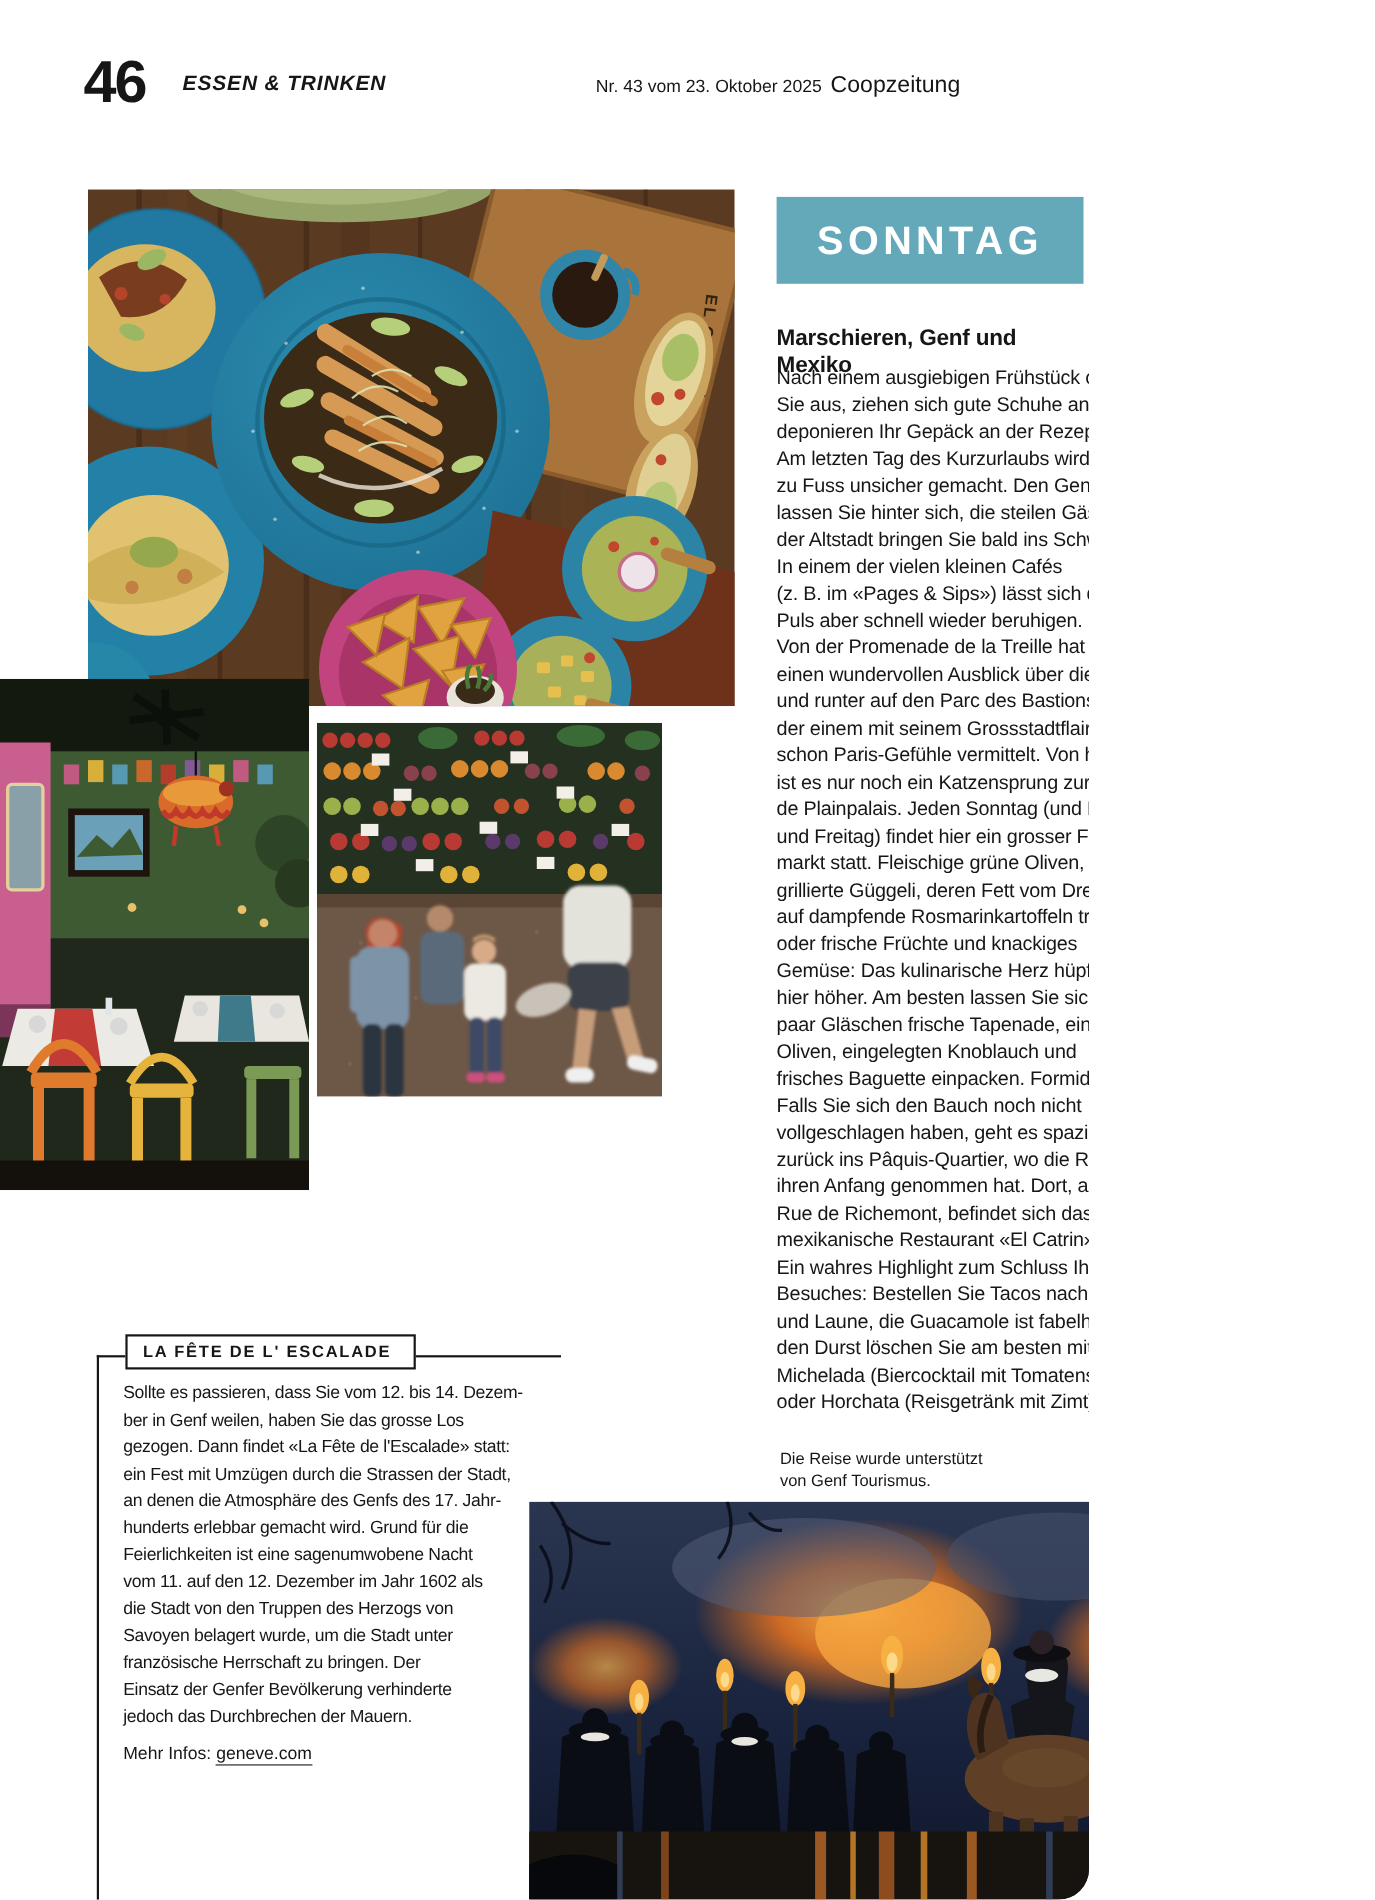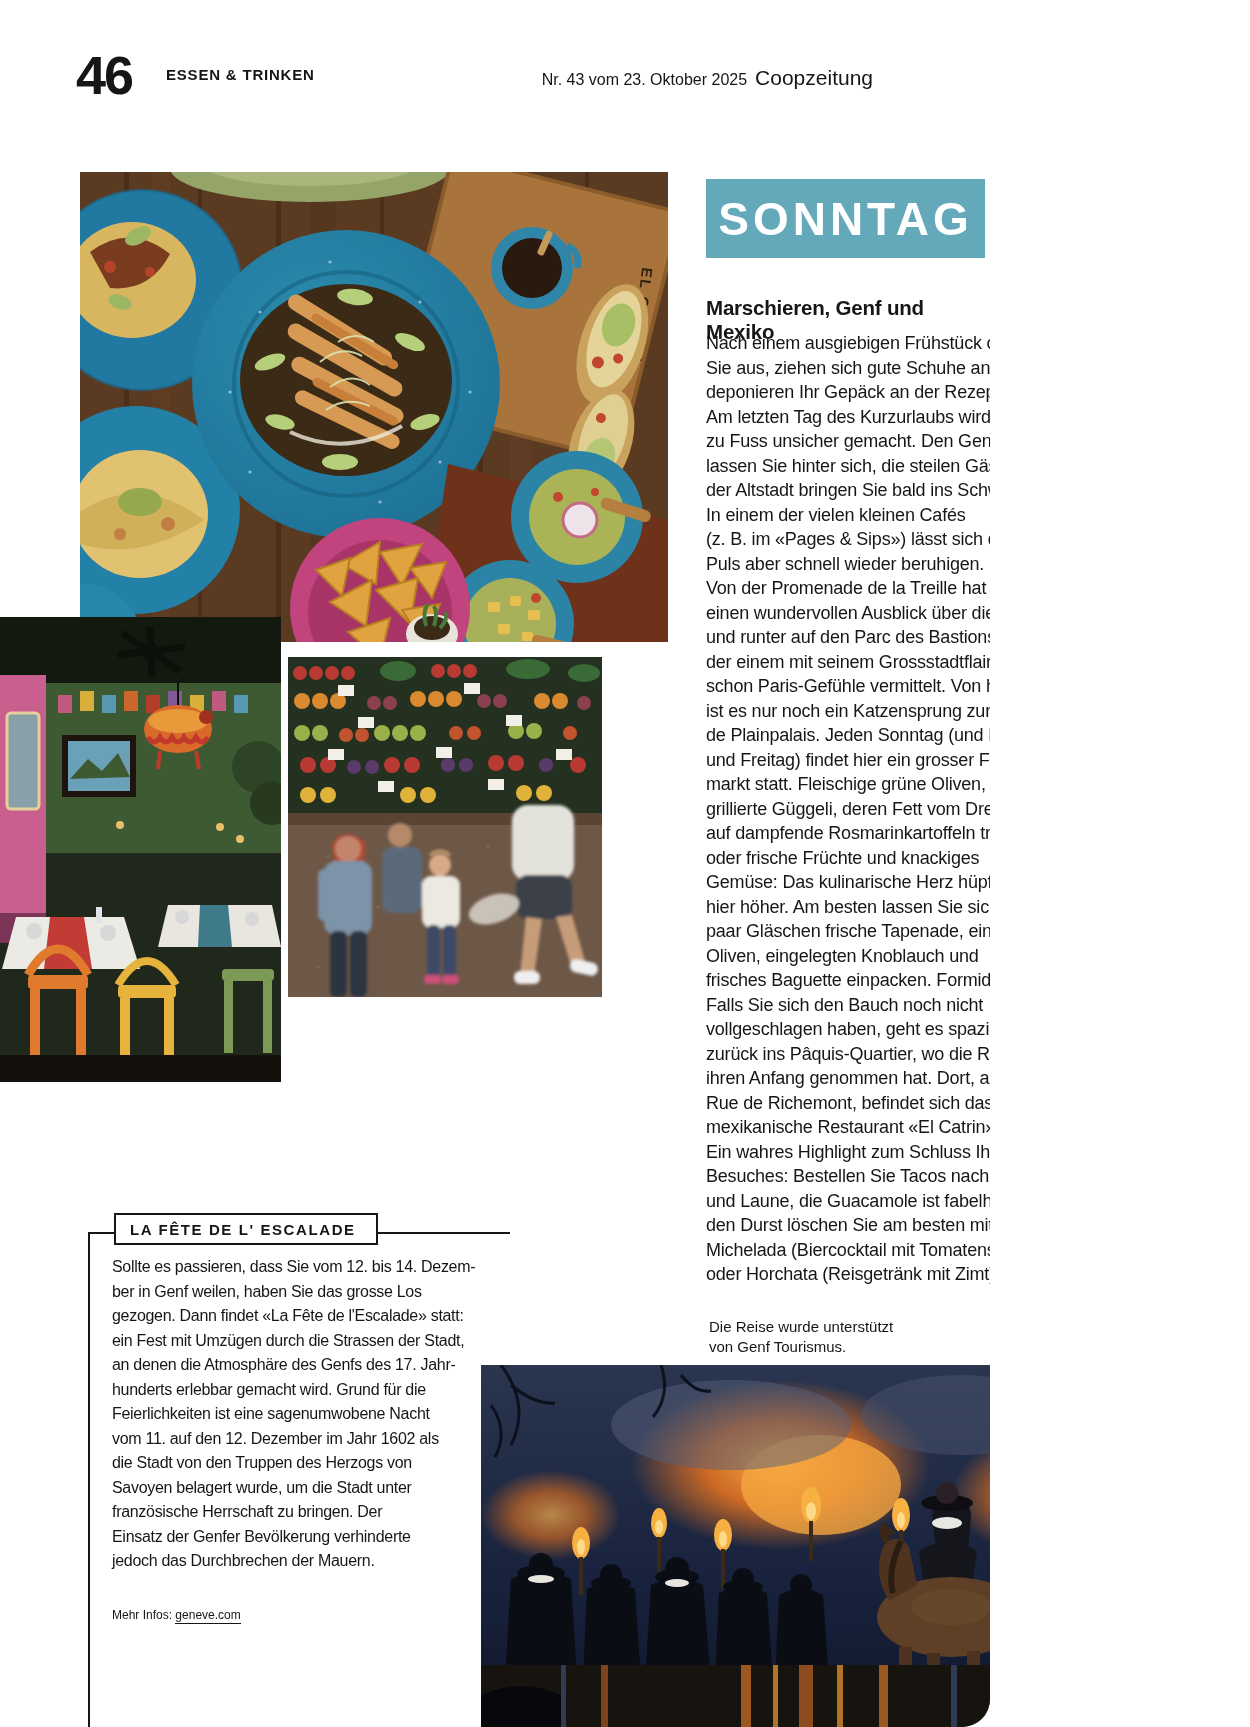--- a/index.html
+++ b/index.html
@@ -1,38 +1,38 @@
 <!DOCTYPE html>
 <html lang="de"><head>
 <meta charset="utf-8">
 <style>
   html,body{margin:0;padding:0;background:#ffffff;}
   .page{position:relative;width:990px;height:1727px;background:#fff;overflow:hidden;
         font-family:"Liberation Sans",sans-serif;color:#161616;border-radius:28px;}
   .abs{position:absolute;}
   
   .page-no{left:76px;top:48px;font-size:54px;font-weight:900;letter-spacing:-2px;line-height:1;}
-  .section-label{left:166px;top:66px;font-size:15px;font-weight:800;letter-spacing:.8px;}
+  .section-label{left:166px;top:66px;font-size:19px;font-weight:800;letter-spacing:.8px;font-style:italic;}
   .issue-block{top:66px;right:117px;font-size:16px;white-space:nowrap;}
   .issue-block .brand{font-weight:400;margin-left:8px;font-size:21px;}
   .reg-mark{left:1216px;top:32px;width:12px;height:12px;display:grid;grid-template-columns:6px 6px;grid-template-rows:6px 6px;}
   
   .day-banner{left:706px;top:179px;width:279px;height:79px;display:flex;align-items:center;justify-content:center;}
-  .day-banner span{color:#fff;font-weight:800;font-size:46px;letter-spacing:4px;}
+  .day-banner span{color:#fff;font-weight:800;font-size:36px;letter-spacing:4px;}
   .article-title{left:706px;top:296px;font-size:20.5px;font-weight:800;letter-spacing:-.2px;}
   .body-copy{left:706px;top:331px;width:370px;font-size:18px;line-height:24.5px;letter-spacing:-.2px;white-space:pre-line;}
   .support-note{left:709px;top:1317px;font-size:15px;line-height:20px;white-space:pre-line;}
   
   .photo-caption{left:292px;top:1004px;font-size:17px;font-weight:800;line-height:22.5px;letter-spacing:-.2px;white-space:pre-line;}
   
   .side-box{left:88px;top:1232px;width:420px;height:540px;border-left:2px solid #161616;border-top:2px solid #161616;}
   .side-box-title{left:114px;top:1213px;background:#fff;border:2px solid #161616;padding:6px 20px 5px 14px;
                   font-size:15px;font-weight:800;letter-spacing:1.6px;white-space:nowrap;}
   .side-box-copy{left:112px;top:1255px;width:400px;font-size:16px;line-height:24.5px;letter-spacing:-.3px;white-space:pre-line;}
-  .more-info{left:112px;top:1586px;font-size:12px;margin-top:22px;}
+  .more-info{left:112px;top:1586px;font-size:16px;}
   .more-info .lnk{border-bottom:1.5px solid #161616;padding-bottom:1px;}
   
   .credits{left:1198px;top:1716px;transform:rotate(-90deg);transform-origin:0 0;white-space:nowrap;
            font-size:10px;font-weight:700;letter-spacing:.6px;color:#222;}
   .credits .lbl{margin-right:10px;}
   
   .ph{position:absolute;overflow:hidden;}
   .ph svg{display:block;}
 </style>
 </head>

